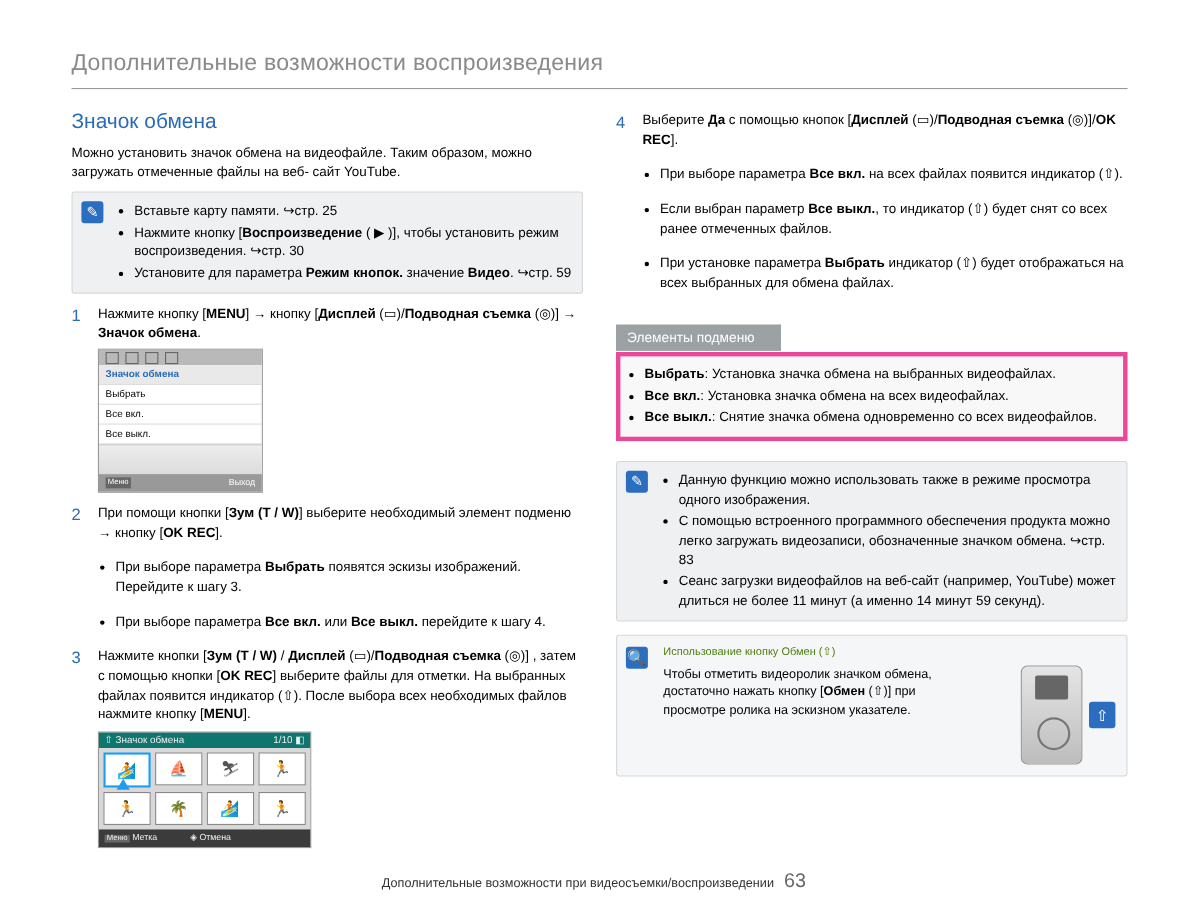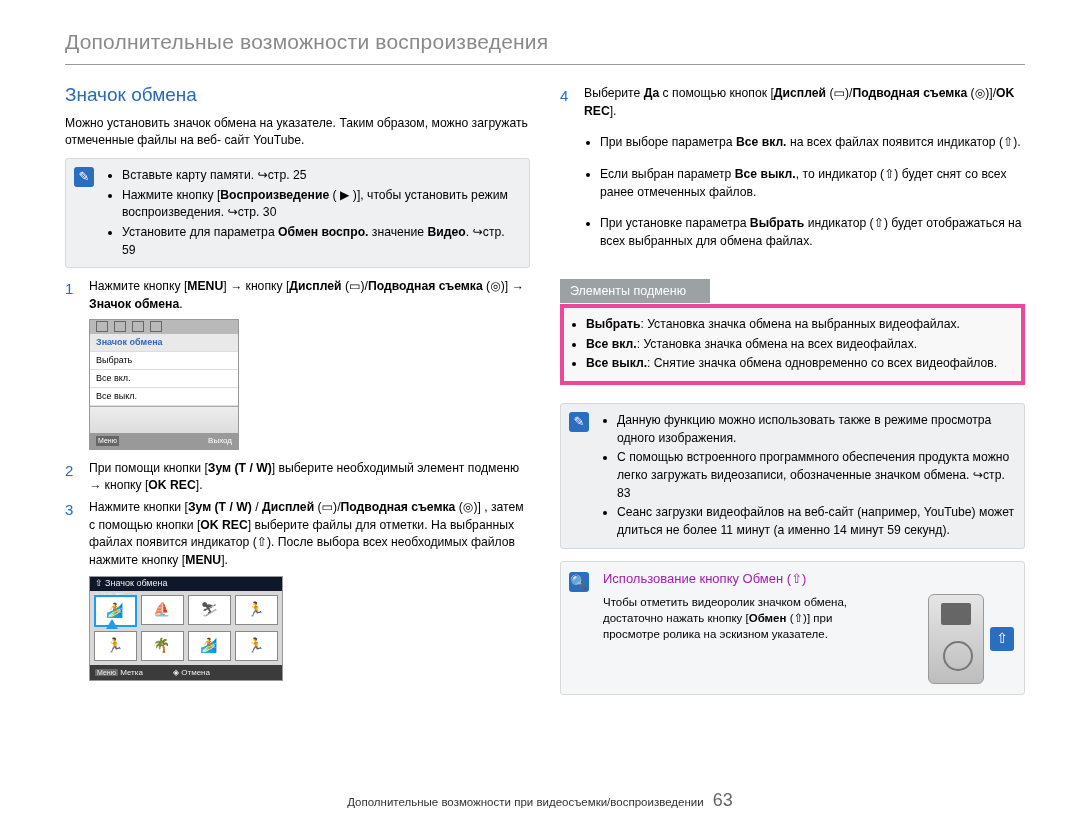--- a/index.html
+++ b/index.html
@@ -7,21 +7,21 @@
     padding: 0;
     font-family: Arial, Helvetica, sans-serif;
     background: #fff;
     color: #000;
     width: 1080px;
     height: 825px;
     position: relative;
     box-sizing: border-box;
   }
   .page {
-    padding: 30px 55px 0 65px;
+    padding: 46px 55px 0 65px;
   }
   .chapter-title {
     color: #8a8a8a;
     font-size: 21px;
     font-weight: 400;
     margin-bottom: 10px;
     letter-spacing: 0.2px;
   }
   hr.rule {
     border: none;
@@ -110,21 +110,21 @@
   .ss1-foot{background:#999;color:#fff;padding:2px 6px;font-size:8px;display:flex;gap:4px;align-items:center;justify-content:space-between;}
   .ss1-foot .k{background:#666;padding:0 2px;font-size:7px;}
   .ss1-body{height:26px;background:linear-gradient(#ededed,#dcdcdc);}
 
   .small-screen2 {
     margin: 6px 0 10px 24px;
     width: 192px;
     border: 1px solid #999;
     font-size: 9px;
   }
-  .ss2-top{background:#0f172a;color:#eee;height:14px;display:flex;justify-content:space-between;padding:0 5px;flex-direction:column;}
+  .ss2-top{background:#0f766e;color:#eee;height:14px;display:flex;justify-content:space-between;align-items:center;padding:0 5px;}
   .ss2-grid{background:#d8d8d8;display:grid;grid-template-columns:repeat(4,1fr);gap:4px;padding:4px;}
   .ss2-thumb{height:28px;background:#fff;border:1px solid #888;display:flex;align-items:center;justify-content:center;font-size:14px;color:#555;}
   .ss2-thumb.sel{border:2px solid #1f9cf0;}
   .ss2-foot{background:#3b3b3b;color:#eee;padding:2px 5px;font-size:8px;display:flex;gap:30px;}
   .arrow-cursor{position:relative;}
   .arrow-cursor::after{content:'';position:absolute;left:10px;bottom:-4px;width:0;height:0;border-left:6px solid transparent;border-right:6px solid transparent;border-bottom:10px solid #1f9cf0;}
 
   .sub-header {
     display: inline-block;
     background: #9ca1a4;
@@ -144,21 +144,21 @@
   .share-box{
     border:1px solid #d6d8d9;background:#f5f6f7;border-radius:3px;
     position:relative;padding:8px 10px 10px 42px;
     margin-top:12px;
   }
   .share-box .box-icon{
     position:absolute;left:8px;top:10px;width:20px;height:20px;
     background:#2b6dbf;border-radius:3px;color:#fff;
     display:flex;align-items:center;justify-content:center;font-size:14px;
   }
-  .share-title{color:#a21caf;font-size:13px;margin-bottom:5px;}
+  .share-title{color:#4d7c0f;font-size:10px;margin-bottom:5px;}
   .share-body{display:flex;gap:8px;font-size:11.5px;line-height:1.4;}
   .camera-art{
     width:120px;flex:0 0 120px;display:flex;align-items:center;gap:6px;justify-content:flex-end;
   }
   .cam{
     width:54px;height:88px;border-radius:6px;background:linear-gradient(#e5e5e5,#bdbdbd);
     border:1px solid #999;position:relative;
   }
   .cam::before{content:'';position:absolute;left:12px;top:8px;width:30px;height:22px;background:#666;border-radius:2px;}
   .cam .pad{position:absolute;left:14px;bottom:12px;width:26px;height:26px;border:2px solid #777;border-radius:50%;}
@@ -178,33 +178,33 @@
 <body>
 
 <div class="page">
   <div class="chapter-title">Дополнительные возможности воспроизведения</div>
   <hr class="rule">
 
   <div class="columns">
 
     <div class="col">
       <h2 class="section">Значок обмена</h2>
-      <p>Можно установить значок обмена на указателе. Таким образом, можно загружать отмеченные файлы на веб- сайт YouTube.</p>
+      <p>Можно установить значок обмена на видеофайле. Таким образом, можно загружать отмеченные файлы на веб- сайт YouTube.</p>
 
       <div class="note-box">
         <div class="box-icon">✎</div>
         <ul class="bullets">
           <li>
             <span>Вставьте карту памяти. </span>↪<span>стр. 25</span>
           </li>
           <li>
             <span>Нажмите кнопку [</span><b>Воспроизведение</b><span> ( ▶ )], чтобы установить режим воспроизведения. </span>↪<span>стр. 30</span>
           </li>
           <li>
-            <span>Установите для параметра </span><b>Обмен воспро.</b><span> значение </span><b>Видео</b><span>. </span>↪<span>стр. 59</span>
+            <span>Установите для параметра </span><b>Режим кнопок.</b><span> значение </span><b>Видео</b><span>. </span>↪<span>стр. 59</span>
           </li>
         </ul>
       </div>
 
       <div class="step-row">
         <div class="step-num">1</div>
         <div class="step-body">
           <span>Нажмите кнопку [</span><b>MENU</b><span>] → кнопку [</span><b>Дисплей</b><span> (▭)/</span><b>Подводная съемка</b><span> (◎)] → </span><b>Значок обмена</b><span>.</span>
         </div>
       </div>
@@ -228,20 +228,24 @@
           <span>Выход</span>
         </div>
       </div>
 
       <div class="step-row">
         <div class="step-num">2</div>
         <div class="step-body">
           <span>При помощи кнопки [</span><b>Зум (T / W)</b><span>] выберите необходимый элемент подменю → кнопку [</span><b>OK REC</b><span>].</span>
         </div>
       </div>
+      <ul class="sub-bullets">
+        <li><span>При выборе параметра </span><b>Выбрать</b><span> появятся эскизы изображений. Перейдите к шагу 3.</span></li>
+        <li><span>При выборе параметра </span><b>Все вкл.</b><span> или </span><b>Все выкл.</b><span> перейдите к шагу 4.</span></li>
+      </ul>
 
       <div class="step-row">
         <div class="step-num">3</div>
         <div class="step-body">
           <span>Нажмите кнопки [</span><b>Зум (T / W)</b><span> / </span><b>Дисплей</b><span> (▭)/</span><b>Подводная съемка</b><span> (◎)] , затем с помощью кнопки [</span><b>OK REC</b><span>] выберите файлы для отметки. На выбранных файлах появится индикатор (⇧). После выбора всех необходимых файлов нажмите кнопку [</span><b>MENU</b><span>].</span>
         </div>
       </div>
 
       <div class="small-screen2">
         <div class="ss2-top">

